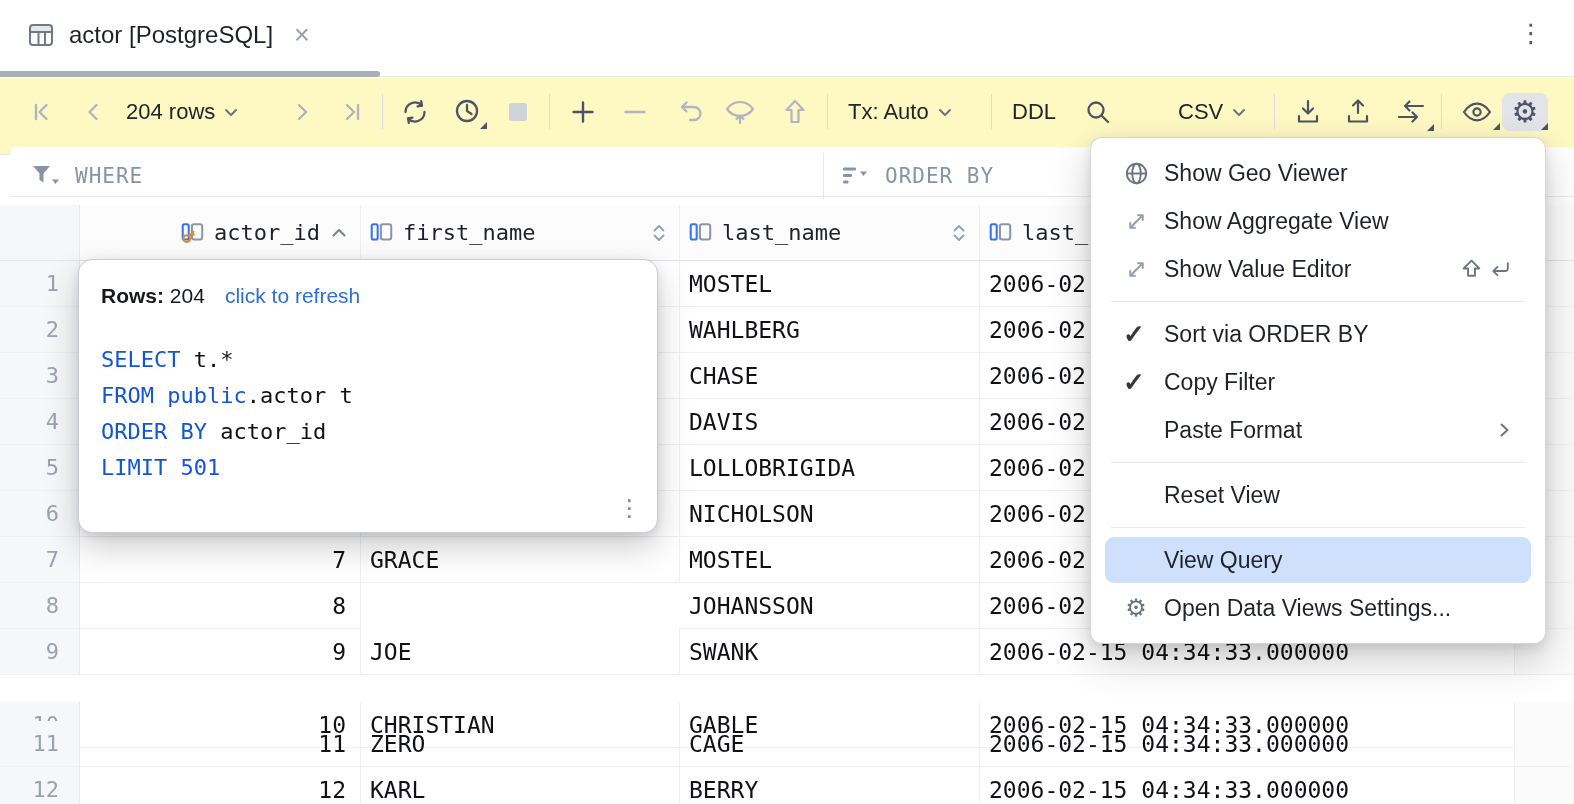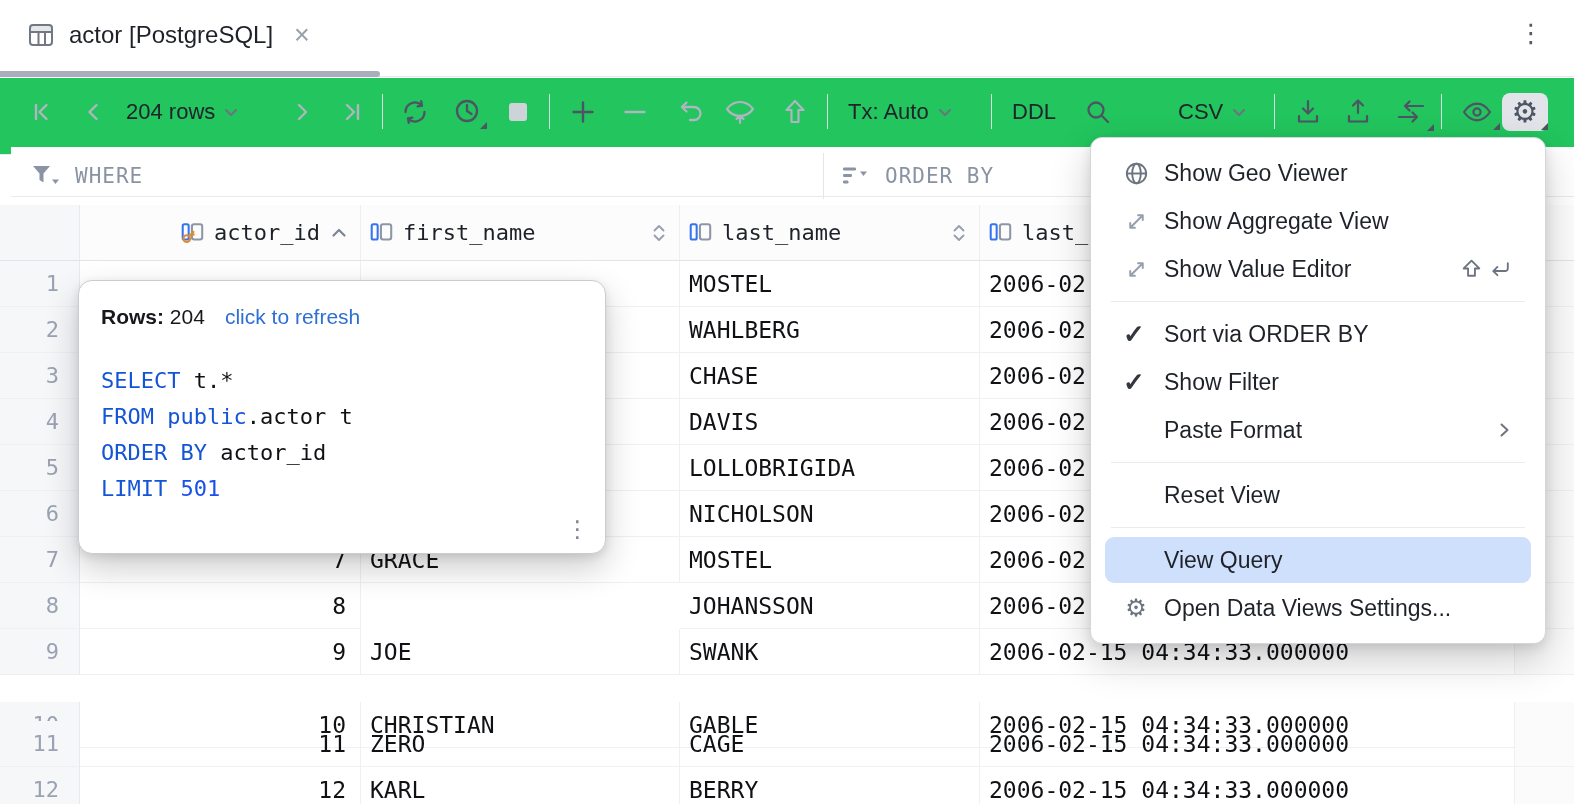--- a/index.html
+++ b/index.html
@@ -12,21 +12,21 @@
           border-bottom:1px solid #e6e8ec;box-sizing:border-box}
   .tab{position:absolute;left:26px;top:20px;display:flex;align-items:center;gap:13px;
        font-size:24px;color:#1e2228;cursor:default}
   .tab-close{font-size:27px;color:#98a0ac;margin-left:8px;line-height:1}
   .tab-underline{position:absolute;left:0;top:71px;width:380px;height:6px;background:#a9aebc;
                  border-radius:0 3px 3px 0}
   .tab-kebab{position:absolute;left:1518px;top:20px;font-size:26px;color:#545a66;
              font-family:"DejaVu Sans",sans-serif;letter-spacing:0}
 
   
-  .toolbar{position:absolute;left:0;top:78px;width:1574px;height:77px;background:#22c55e;
+  .toolbar{position:absolute;left:0;top:78px;width:1574px;height:77px;background:#fef9c3;
            border-bottom:1px solid #e8eaee;box-sizing:border-box}
   .tb{position:absolute;top:0;height:67px;display:flex;align-items:center;justify-content:center;
       gap:6px}
   .tb svg{display:block}
   .tbtxt{font-size:22px;color:#21252b;white-space:nowrap}
   .tdiv{position:absolute;top:16px;width:1px;height:35px;background:#d9dce2}
   .corner{position:absolute;width:0;height:0;border-left:7px solid transparent;
           border-bottom:7px solid #4d5463}
   .gearbg{position:absolute;left:1502px;top:15px;width:46px;height:38px;background:#e2e4e9;
           border-radius:8px}
@@ -60,21 +60,21 @@
         box-sizing:border-box;overflow:hidden;white-space:pre}
   .c-num{left:0;width:80px;background:#f6f7f9;justify-content:flex-end;padding-right:20px;
          color:#9aa2b2;font-size:22px;border-right:1px solid #e7e9ed}
   .c-id{left:80px;width:281px;justify-content:flex-end;padding-right:14px}
   .c-fn{left:361px;width:319px;padding-left:9px}
   .c-ln{left:680px;width:300px;padding-left:9px}
   .c-lu{left:980px;width:535px;padding-left:9px}
   .c-fill{left:1515px;width:59px;background:#fbfbfc;border-right:none}
 
   
-  .popup{position:absolute;left:78px;top:280px;width:528px;height:274px;background:#fff;
+  .popup{position:absolute;left:78px;top:259px;width:580px;height:274px;background:#fff;
          border:1px solid #c9ccd3;border-radius:14px;box-sizing:border-box;padding:24px 22px 0 22px;
          box-shadow:0 14px 34px rgba(0,0,0,.2),0 3px 10px rgba(0,0,0,.1);z-index:5}
   .popup-head{font-size:21px;color:#16181c;display:flex;align-items:baseline;gap:10px}
   .ph-label{font-weight:bold}
   .link{color:var(--link,#2e6fd4);margin-left:10px;cursor:pointer}
   .sql{margin-top:34px;font-family:"DejaVu Sans Mono",monospace;font-size:22px;line-height:36px;
        color:#101114;white-space:pre}
   .kw{color:var(--sql_keyword,#1455d6)}
   .num{color:var(--sql_number,#1750eb)}
   .popup-kebab{position:absolute;right:16px;bottom:12px;color:#7c8390;font-size:23px;
@@ -491,21 +491,21 @@
     </div>
 
     <div class="msep"></div>
 
     <div class="mi">
       <span class="chk">✓</span>
       <span class="lbl">Sort via ORDER BY</span>
     </div>
     <div class="mi">
       <span class="chk">✓</span>
-      <span class="lbl">Show Filter</span>
+      <span class="lbl">Copy Filter</span>
     </div>
     <div class="mi">
       <span class="lbl">Paste Format</span>
       <span class="msub">
         <svg width="22" height="22" viewBox="0 0 22 22" fill="none" stroke="#6d7480" stroke-width="2" stroke-linecap="round" stroke-linejoin="round">
             <path d="M8.5 5.5l6 5.5-6 5.5"></path>
           </svg>
       </span>
     </div>
 

